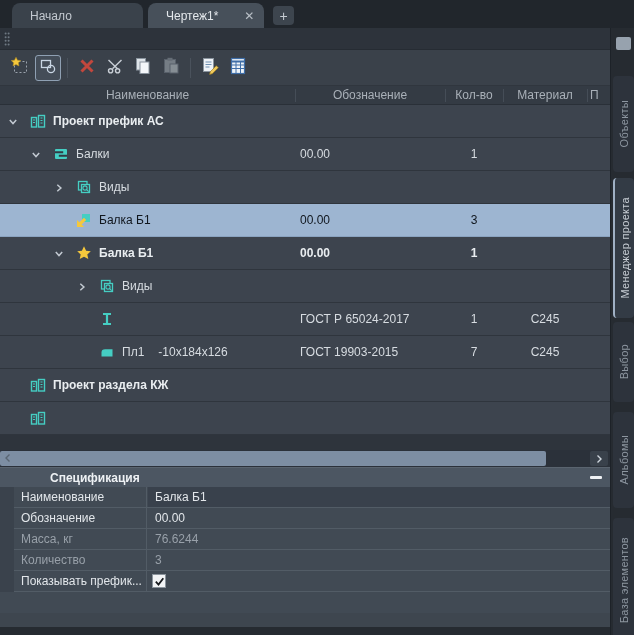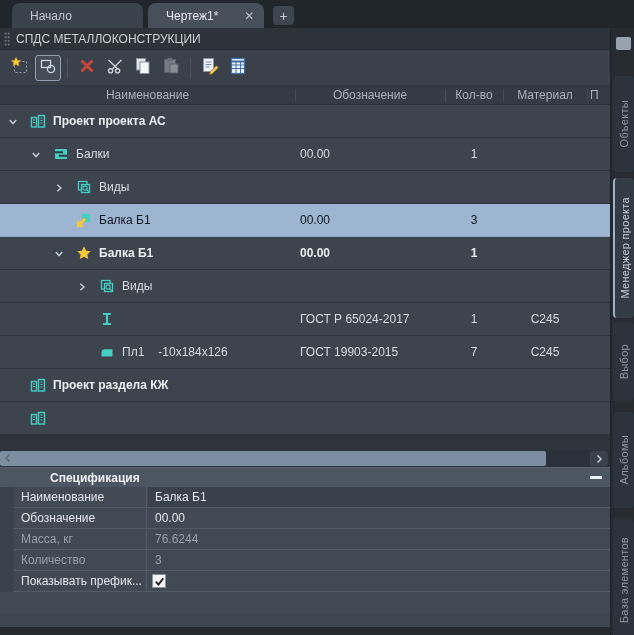--- a/index.html
+++ b/index.html
@@ -111,21 +111,20 @@
               <circle cx="4.6" cy="1.6" r="1"></circle>
           <circle cx="1.6" cy="5.2" r="1"></circle>
               <circle cx="4.6" cy="5.2" r="1"></circle>
           <circle cx="1.6" cy="8.8" r="1"></circle>
               <circle cx="4.6" cy="8.8" r="1"></circle>
           <circle cx="1.6" cy="12.4" r="1"></circle>
               <circle cx="4.6" cy="12.4" r="1"></circle>
         </g>
           </svg>
       </span>
-      <span>СПДС МЕТАЛЛОКОНСТРУКЦИИ</span>
     </div>
 
     <div id="toolbar">
         <div class="tb-btn">
           <span><svg width="20" height="20" viewBox="0 0 20 20">
               <rect x="4.5" y="5.5" width="12" height="11" fill="none" stroke="#9aa3ad" stroke-width="1" stroke-dasharray="2 2"></rect>
               <path d="M6 1.2l1.5 3 3.3.4-2.4 2.2.6 3.2L6 8.5 3 10l.6-3.2-2.4-2.2 3.3-.4z" fill="#f5c83c" stroke="#b58d1e" stroke-width=".5"></path>
             </svg></span>
         </div>
         <div class="tb-btn active">
@@ -192,21 +191,21 @@
     <div id="tree">
         <div class="tree-row bold">
           <span class="chev" style="left:8px"><svg width="10" height="10" viewBox="0 0 10 10">
               <path d="M1.8 3.1L5 6.6l3.2-3.5" fill="none" stroke="#c3cad2" stroke-width="1.5"></path>
             </svg></span>
           <span class="ticon" style="left:30px"><svg width="16" height="16" viewBox="0 0 16 16">
               <rect x="1.5" y="4.5" width="5" height="9.5" fill="none" stroke="#45cec3" stroke-width="1.4"></rect>
               <rect x="8.5" y="2.5" width="6" height="11.5" fill="none" stroke="#45cec3" stroke-width="1.4"></rect>
               <path d="M10.5 5h2M10.5 7.5h2M10.5 10h2M3 7h2M3 9.5h2" stroke="#45cec3" stroke-width="1.1" fill="none"></path>
             </svg></span>
-          <span class="tname" style="left:53px">Проект проекта АС</span>
+          <span class="tname" style="left:53px">Проект префик АС</span>
         </div>
         <div class="tree-row">
           <span class="chev" style="left:31px"><svg width="10" height="10" viewBox="0 0 10 10">
               <path d="M1.8 3.1L5 6.6l3.2-3.5" fill="none" stroke="#c3cad2" stroke-width="1.5"></path>
             </svg></span>
           <span class="ticon" style="left:53px"><svg width="16" height="16" viewBox="0 0 16 16">
               <rect x="2" y="3" width="12" height="10" rx="1" fill="#45cec3"></rect>
               <path d="M2 6.3h8.2M5.8 9.7H14" stroke="#323a44" stroke-width="2.1" fill="none"></path>
             </svg></span>
           <span class="tname" style="left:76px">Балки</span>

